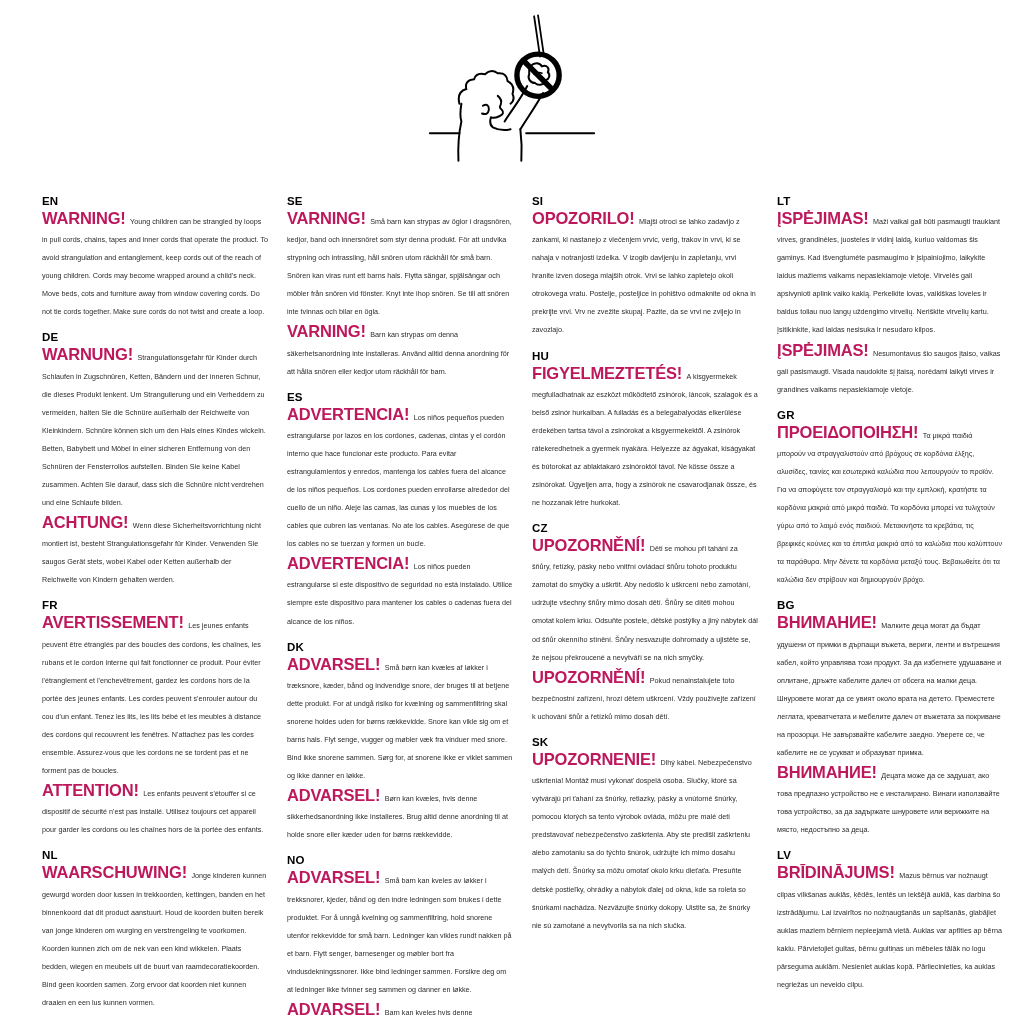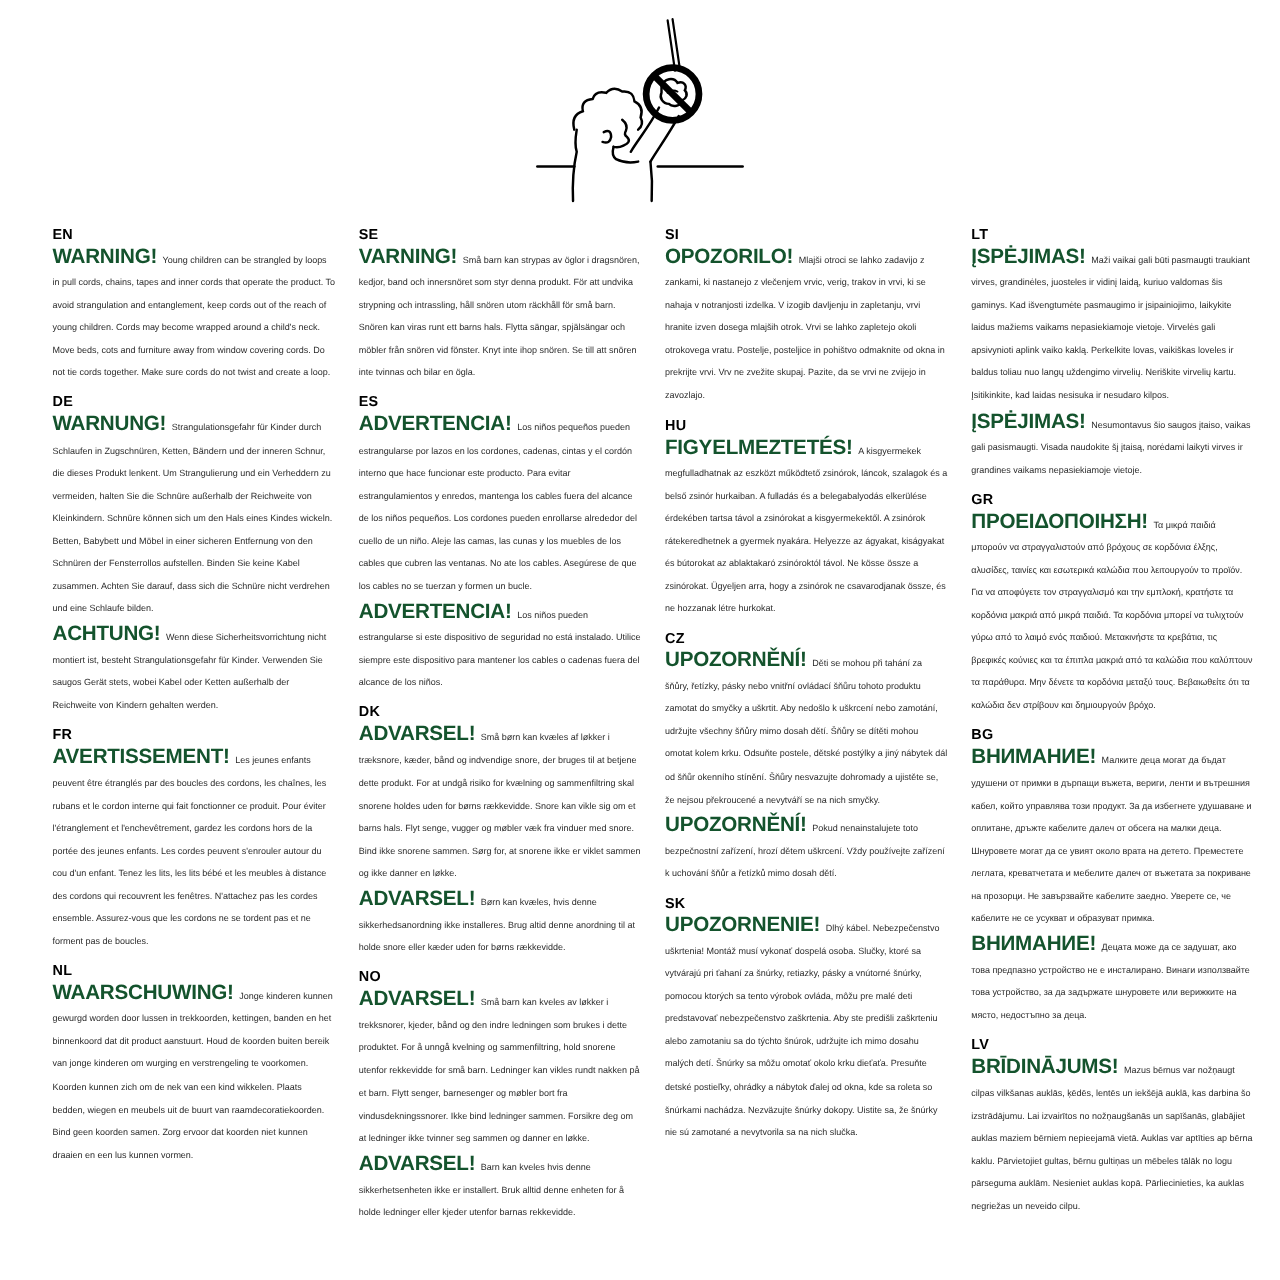--- a/index.html
+++ b/index.html
@@ -17,38 +17,38 @@
     align-items: flex-start;
     padding-top: 12px;
   }
   .columns {
     display: flex;
     gap: 19px;
     padding: 8px 10px 0 42px;
     box-sizing: border-box;
   }
   .col { width: 226px; flex: 0 0 226px; }
-  .sec { margin: 0 0 11px 0; }
+  .sec { margin: 13px 0 11px 0; }
   .lang {
     font-size: 11.5px;
     font-weight: 700;
     color: #000;
     margin: 0 0 3px 0;
     letter-spacing: 0.2px;
   }
   .para {
     margin: 0 0 5px 0;
     line-height: 1.13;
     color: #2b2b2b;
     text-align: left;
   }
   .headword {
     font-size: 16.5px;
     font-weight: 700;
-    color: #14532d;
+    color: #be185d;
     letter-spacing: -0.2px;
     line-height: 1;
   }
   .body { font-size: 7.2px; }
   svg .ln { stroke: #000; fill: none; stroke-linecap: round; }
 </style>
 </head>
 <body>
 
 <div class="figure">
@@ -90,30 +90,32 @@
         <p class="para"><span class="headword">WARNING!</span><span> </span><span class="body">Young children can be strangled by loops in pull cords, chains, tapes and inner cords that operate the product. To avoid strangulation and entanglement, keep cords out of the reach of young children. Cords may become wrapped around a child's neck. Move beds, cots and furniture away from window covering cords. Do not tie cords together. Make sure cords do not twist and create a loop.</span></p>
       </section>
       <section class="sec">
         <div class="lang">DE</div>
         <p class="para"><span class="headword">WARNUNG!</span><span> </span><span class="body">Strangulationsgefahr für Kinder durch Schlaufen in Zugschnüren, Ketten, Bändern und der inneren Schnur, die dieses Produkt lenkent. Um Strangulierung und ein Verheddern zu vermeiden, halten Sie die Schnüre außerhalb der Reichweite von Kleinkindern. Schnüre können sich um den Hals eines Kindes wickeln. Betten, Babybett und Möbel in einer sicheren Entfernung von den Schnüren der Fensterrollos aufstellen. Binden Sie keine Kabel zusammen. Achten Sie darauf, dass sich die Schnüre nicht verdrehen und eine Schlaufe bilden.</span></p>
         <p class="para"><span class="headword">ACHTUNG!</span><span> </span><span class="body">Wenn diese Sicherheitsvorrichtung nicht montiert ist, besteht Strangulationsgefahr für Kinder. Verwenden Sie saugos Gerät stets, wobei Kabel oder Ketten außerhalb der Reichweite von Kindern gehalten werden.</span></p>
       </section>
       <section class="sec">
         <div class="lang">FR</div>
         <p class="para"><span class="headword">AVERTISSEMENT!</span><span> </span><span class="body">Les jeunes enfants peuvent être étranglés par des boucles des cordons, les chaînes, les rubans et le cordon interne qui fait fonctionner ce produit. Pour éviter l'étranglement et l'enchevêtrement, gardez les cordons hors de la portée des jeunes enfants. Les cordes peuvent s'enrouler autour du cou d'un enfant. Tenez les lits, les lits bébé et les meubles à distance des cordons qui recouvrent les fenêtres. N'attachez pas les cordes ensemble. Assurez-vous que les cordons ne se tordent pas et ne forment pas de boucles.</span></p>
+        <p class="para"><span class="headword">ATTENTION!</span><span> </span><span class="body">Les enfants peuvent s'étouffer si ce dispositif de sécurité n'est pas installé. Utilisez toujours cet appareil pour garder les cordons ou les chaînes hors de la portée des enfants.</span></p>
       </section>
       <section class="sec">
         <div class="lang">NL</div>
         <p class="para"><span class="headword">WAARSCHUWING!</span><span> </span><span class="body">Jonge kinderen kunnen gewurgd worden door lussen in trekkoorden, kettingen, banden en het binnenkoord dat dit product aanstuurt. Houd de koorden buiten bereik van jonge kinderen om wurging en verstrengeling te voorkomen. Koorden kunnen zich om de nek van een kind wikkelen. Plaats bedden, wiegen en meubels uit de buurt van raamdecoratiekoorden. Bind geen koorden samen. Zorg ervoor dat koorden niet kunnen draaien en een lus kunnen vormen.</span></p>
       </section>
     </div>
     <div class="col">
       <section class="sec">
         <div class="lang">SE</div>
         <p class="para"><span class="headword">VARNING!</span><span> </span><span class="body">Små barn kan strypas av öglor i dragsnören, kedjor, band och innersnöret som styr denna produkt. För att undvika strypning och intrassling, håll snören utom räckhåll för små barn. Snören kan viras runt ett barns hals. Flytta sängar, spjälsängar och möbler från snören vid fönster. Knyt inte ihop snören. Se till att snören inte tvinnas och bilar en ögla.</span></p>
+        <p class="para"><span class="headword">VARNING!</span><span> </span><span class="body">Barn kan strypas om denna säkerhetsanordning inte installeras. Använd alltid denna anordning för att hålla snören eller kedjor utom räckhåll för barn.</span></p>
       </section>
       <section class="sec">
         <div class="lang">ES</div>
         <p class="para"><span class="headword">ADVERTENCIA!</span><span> </span><span class="body">Los niños pequeños pueden estrangularse por lazos en los cordones, cadenas, cintas y el cordón interno que hace funcionar este producto. Para evitar estrangulamientos y enredos, mantenga los cables fuera del alcance de los niños pequeños. Los cordones pueden enrollarse alrededor del cuello de un niño. Aleje las camas, las cunas y los muebles de los cables que cubren las ventanas. No ate los cables. Asegúrese de que los cables no se tuerzan y formen un bucle.</span></p>
         <p class="para"><span class="headword">ADVERTENCIA!</span><span> </span><span class="body">Los niños pueden estrangularse si este dispositivo de seguridad no está instalado. Utilice siempre este dispositivo para mantener los cables o cadenas fuera del alcance de los niños.</span></p>
       </section>
       <section class="sec">
         <div class="lang">DK</div>
         <p class="para"><span class="headword">ADVARSEL!</span><span> </span><span class="body">Små børn kan kvæles af løkker i træksnore, kæder, bånd og indvendige snore, der bruges til at betjene dette produkt. For at undgå risiko for kvælning og sammenfiltring skal snorene holdes uden for børns rækkevidde. Snore kan vikle sig om et barns hals. Flyt senge, vugger og møbler væk fra vinduer med snore. Bind ikke snorene sammen. Sørg for, at snorene ikke er viklet sammen og ikke danner en løkke.</span></p>
         <p class="para"><span class="headword">ADVARSEL!</span><span> </span><span class="body">Børn kan kvæles, hvis denne sikkerhedsanordning ikke installeres. Brug altid denne anordning til at holde snore eller kæder uden for børns rækkevidde.</span></p>

